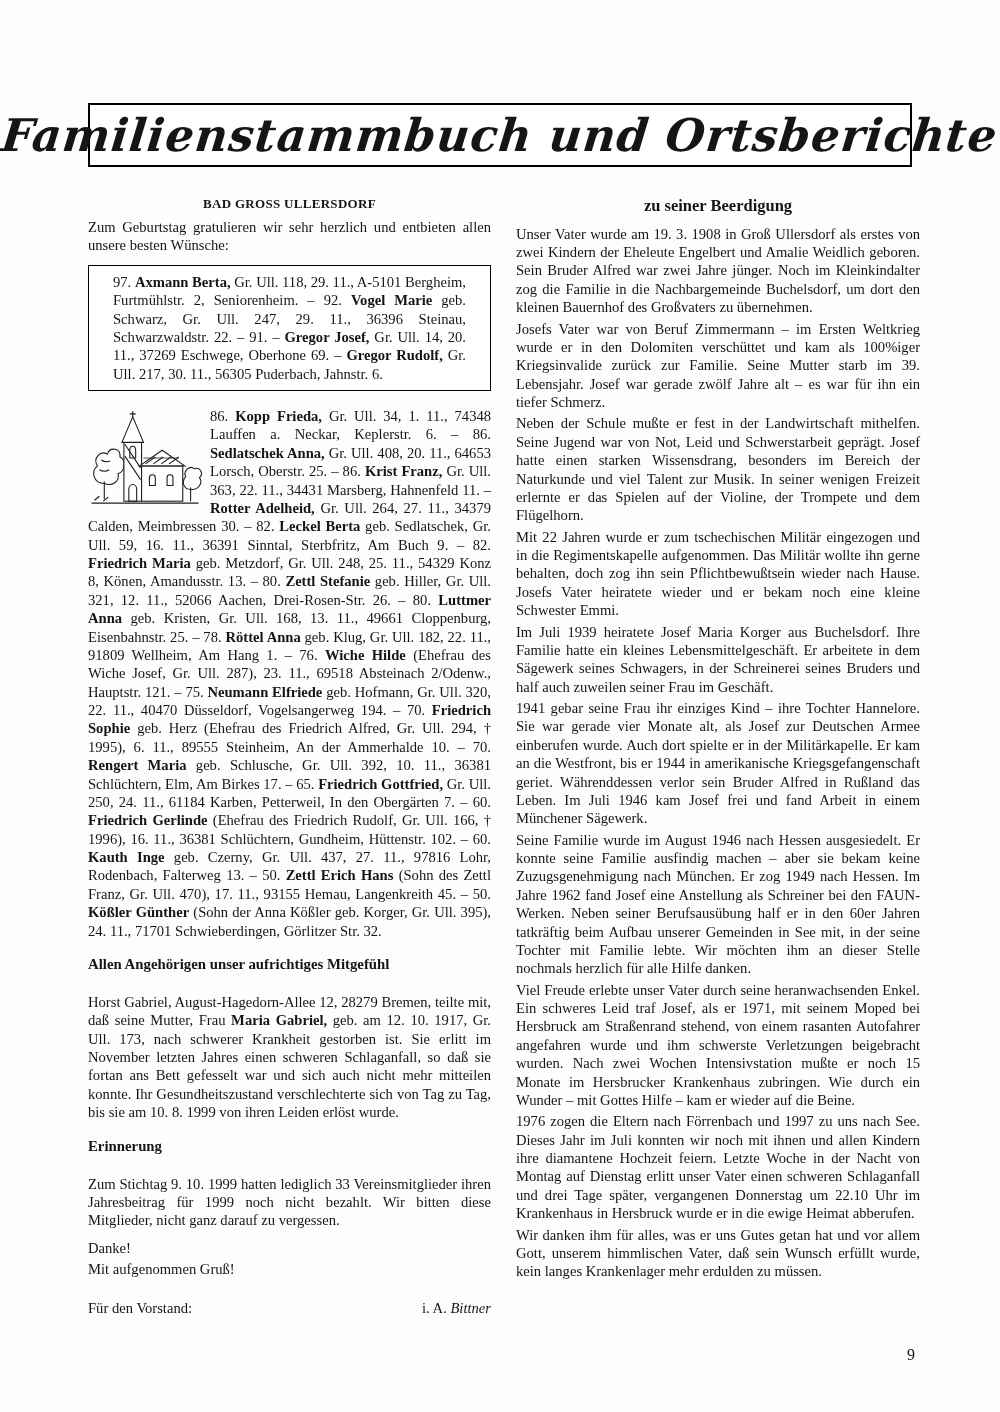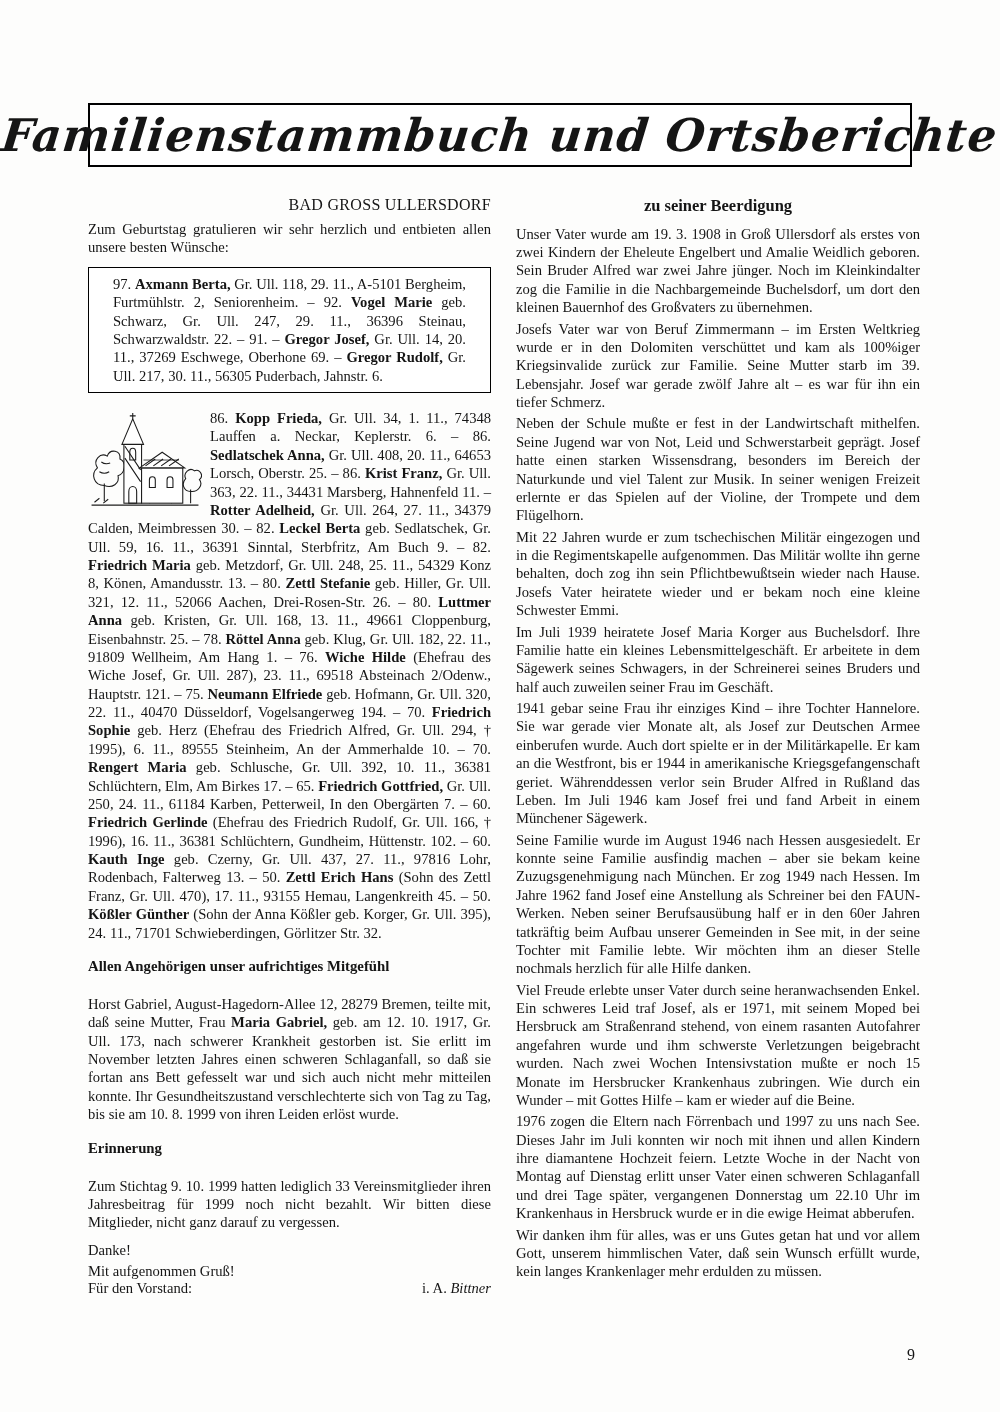--- a/index.html
+++ b/index.html
@@ -13,34 +13,34 @@
     display:flex;align-items:center;justify-content:center;
   }
   .masthead-title{
     font-family:"DejaVu Serif", serif;font-style:italic;font-weight:700;
     font-size:45px;letter-spacing:1px;transform:skewX(-6deg);white-space:nowrap;
   }
   .col{position:absolute;top:196px;}
   .col-left{left:88px;width:403px;}
   .col-right{left:516px;width:404px;}
   .col-heading{
-    margin:0 0 6px 0;text-align:right;font-size:16px;font-weight:400;letter-spacing:.3px;
+    margin:0 0 6px 0;text-align:center;font-size:13px;font-weight:700;letter-spacing:.3px;
   }
   .para{margin:0;text-align:justify;font-size:14.6px;line-height:1.26;}
   .intro{margin-bottom:10px;}
   .birthday-box{border:1.5px solid #000;padding:7px 24px;margin:4px 0 16px 0;background:#fff;}
   .list-wrap{display:block;}
   .church{float:left;width:114px;height:102px;margin:2px 8px 2px 0;}
   .church svg{display:block;}
   .sub-heading{margin:16px 0 0 0;font-size:14.8px;font-weight:700;}
   .sub-heading.tight{margin-top:16px;}
   .gabriel{margin-top:20px;}
   .line{margin:10px 0 0 0;font-size:14.6px;}
   .line.small{margin-top:4px;}
-  .sig-row{display:flex;justify-content:space-between;margin-top:0;font-size:14.6px;}
+  .sig-row{display:flex;justify-content:space-between;margin-top:22px;font-size:14.6px;}
   .right-title{margin:0 0 8px 0;text-align:center;font-size:16.5px;font-weight:700;line-height:1.25;}
   .right-title span{display:block;}
   .col-right .para{margin-bottom:3px;}
   .page-number{position:absolute;right:85px;top:1346px;font-size:16px;}
 </style>
 </head>
 <body>
 
 <div class="page-root">
 

